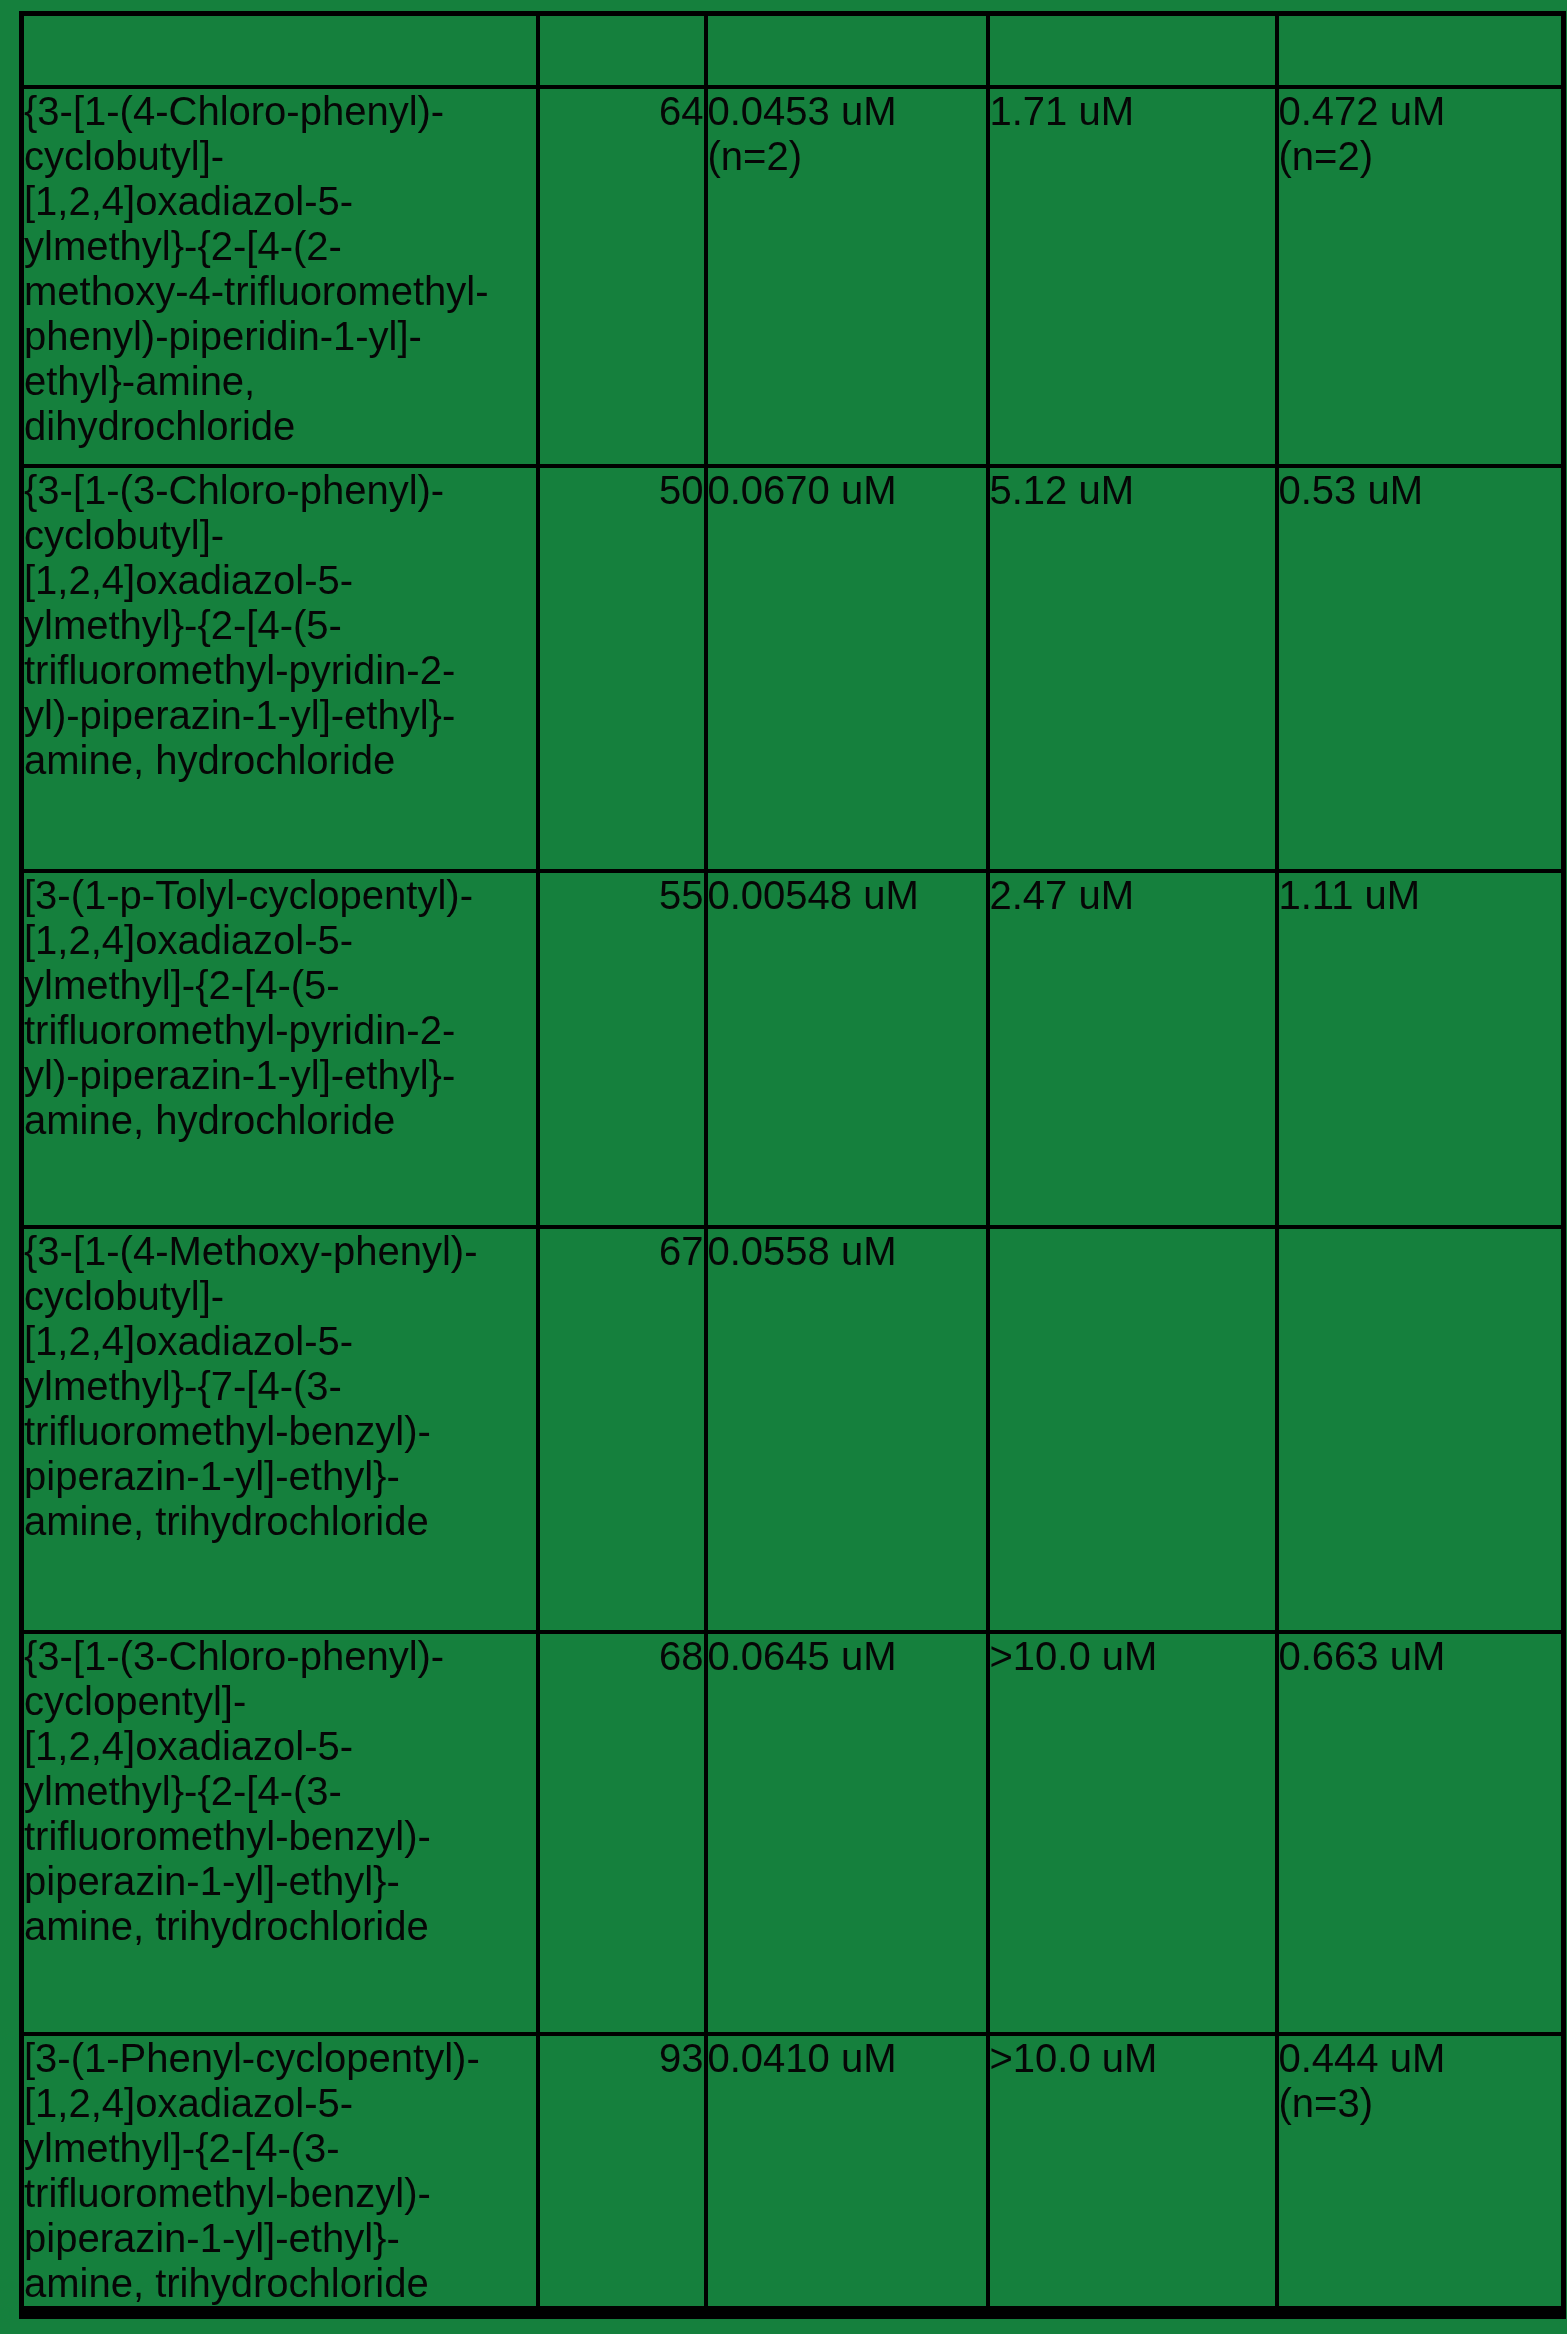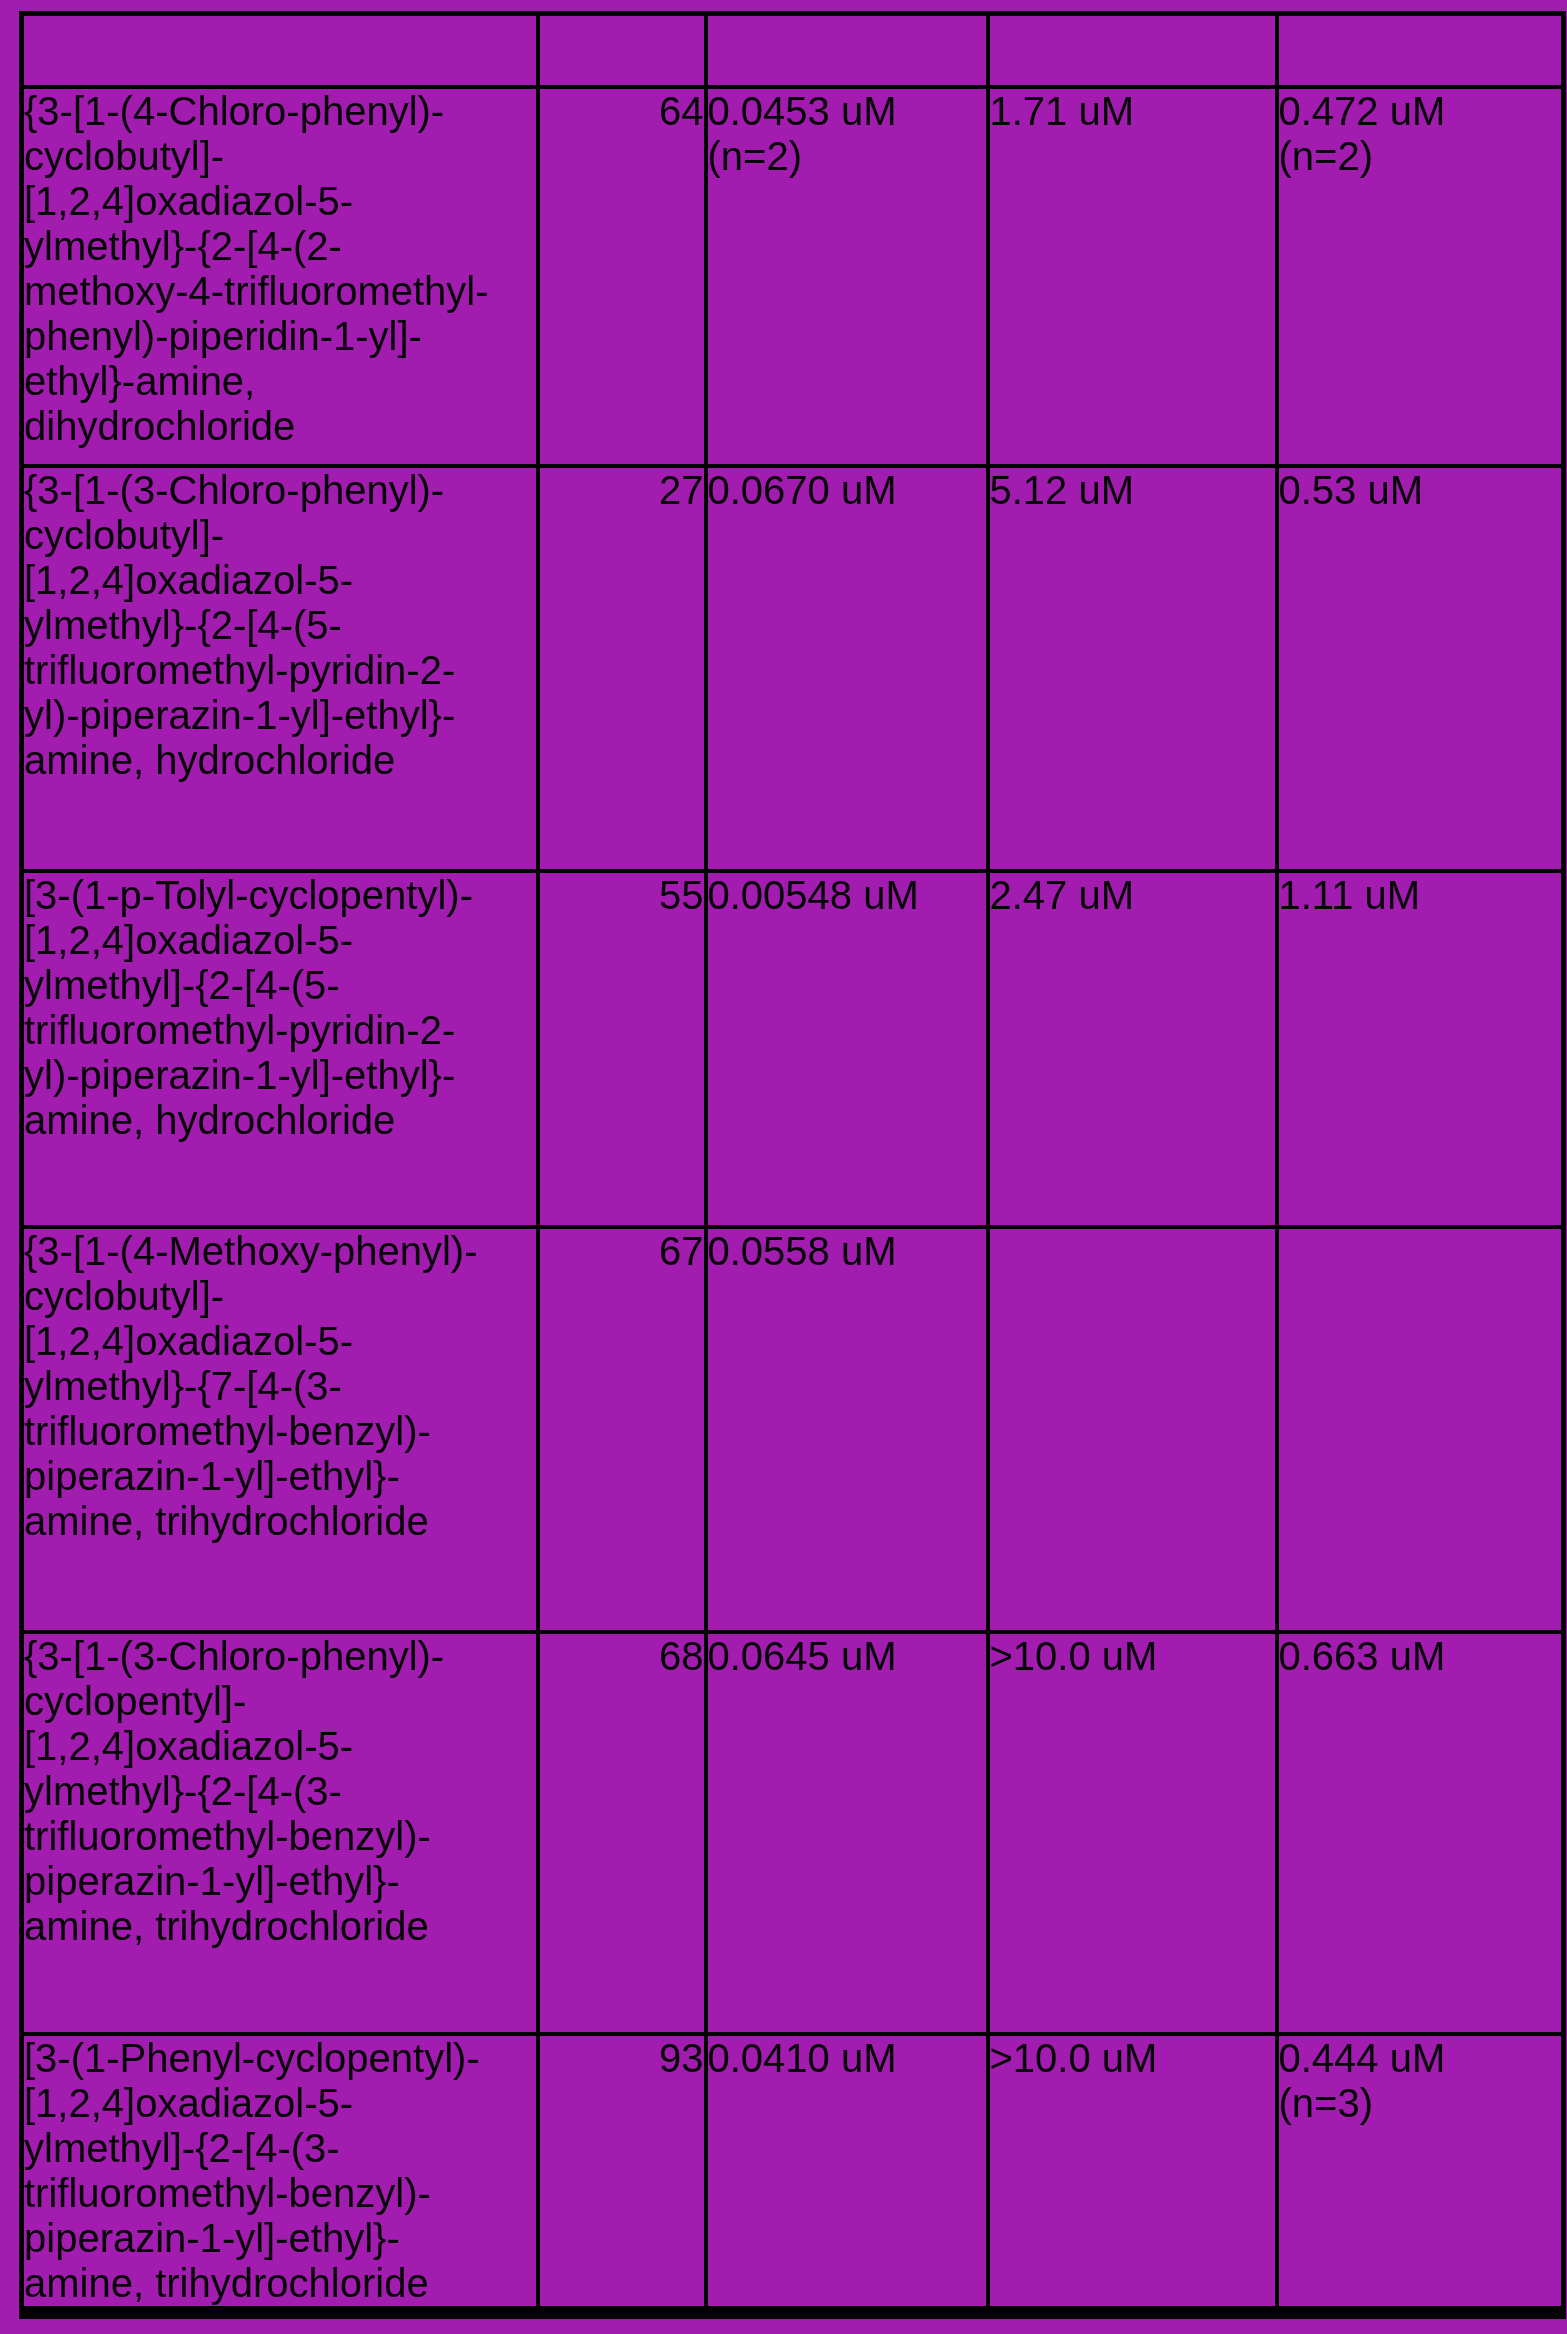--- a/index.html
+++ b/index.html
@@ -4,21 +4,21 @@
 <style>
   html, body {
     margin: 0;
     padding: 0;
     background: #ffffff;
   }
   .page {
     position: relative;
     width: 1568px;
     height: 2334px;
-    background: #a21caf;
+    background: #15803d;
     font-family: "Liberation Sans", sans-serif;
     color: #060606;
     overflow: hidden;
   }
   table.compound-table {
     position: absolute;
     left: 19px;
     top: 11.3px;
     border-collapse: collapse;
     table-layout: fixed;
@@ -97,21 +97,21 @@
       </tr>
 
       <tr class="r65">
         <td class="name">{3-[1-(3-Chloro-phenyl)-
 cyclobutyl]-
 [1,2,4]oxadiazol-5-
 ylmethyl}-{2-[4-(5-
 trifluoromethyl-pyridin-2-
 yl)-piperazin-1-yl]-ethyl}-
 amine, hydrochloride</td>
-        <td class="num">27</td>
+        <td class="num">50</td>
         <td class="val">0.0670 uM</td>
         <td class="val">5.12 uM</td>
         <td class="val">0.53 uM</td>
       </tr>
 
       <tr class="r66">
         <td class="name">[3-(1-p-Tolyl-cyclopentyl)-
 [1,2,4]oxadiazol-5-
 ylmethyl]-{2-[4-(5-
 trifluoromethyl-pyridin-2-

